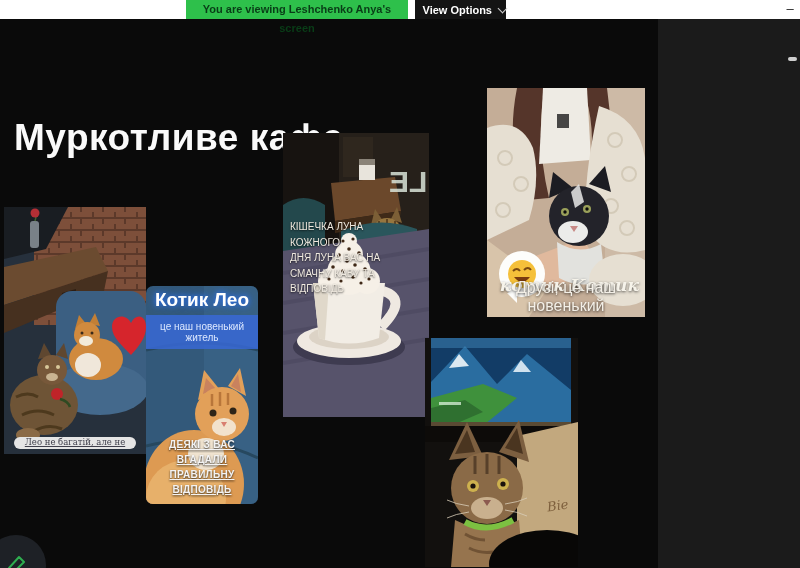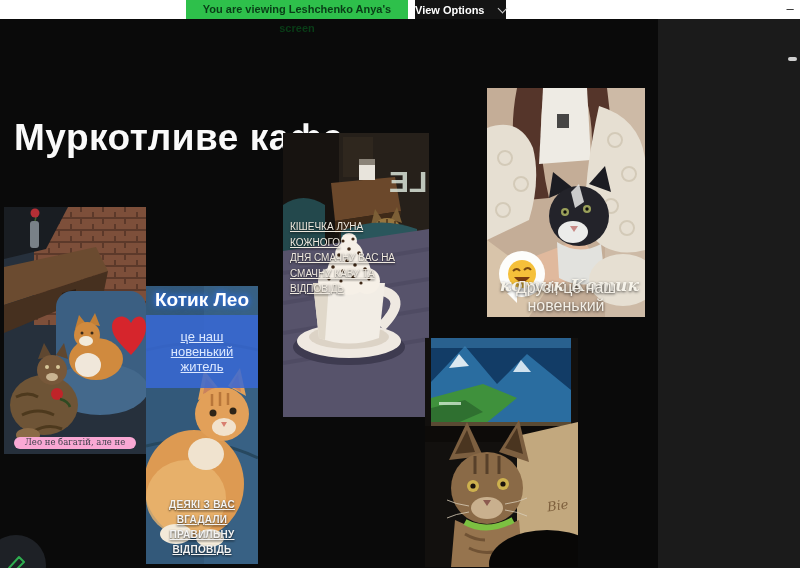--- a/index.html
+++ b/index.html
@@ -5,48 +5,48 @@
   html,body{margin:0;padding:0;background:#000;}
   #app{position:relative;width:800px;height:568px;overflow:hidden;background:#0b0b0b;
        font-family:"Liberation Sans",sans-serif;}
   .abs{position:absolute;}
 
   
   #topbar{left:0;top:0;width:800px;height:19px;background:#ffffff;z-index:50;}
   #share-banner{left:186px;top:0;width:222px;height:19px;background:#2ec04b;color:#093d17;
     font-size:11px;font-weight:bold;text-align:center;line-height:19px;}
   #view-options{left:415px;top:0;width:91px;height:19px;background:#141414;color:#fff;
-    font-size:11px;font-weight:bold;display:flex;align-items:center;justify-content:space-between;gap:7px;cursor:pointer;}
+    font-size:11px;font-weight:bold;display:flex;align-items:center;justify-content:flex-end;gap:7px;cursor:pointer;}
   .chev{width:6px;height:6px;border-right:1.5px solid #cfcfcf;border-bottom:1.5px solid #cfcfcf;
     transform:rotate(45deg);margin-top:-3px;}
   #minimize-btn{left:783px;top:2px;width:14px;height:15px;color:#222;font-size:13px;line-height:13px;text-align:center;}
 
   
   #main{left:0;top:19px;width:658px;height:549px;background:#0a0a0a;}
   #slide-title{left:14px;top:98px;color:#fafafa;font-size:37px;font-weight:600;letter-spacing:.5px;}
 
   .photo{overflow:hidden;}
   .photo svg{display:block;}
 
   
   #p1cap{left:0;right:0;bottom:5px;text-align:center;line-height:1.1;}
-  #p1cap span{display:inline-block;background:#f9a8d4;color:#40404c;font-family:"DejaVu Serif",serif;
-    font-size:8.5px;border-radius:7px;padding:1px 11px;}
+  #p1cap span{display:inline-block;background:#e5e5e5;color:#40404c;font-family:"DejaVu Serif",serif;
+    font-size:8.5px;border-radius:7px;padding:1px 11px;text-decoration:underline;}
 
   
   #p2title{left:0;right:0;top:3px;text-align:center;color:#fff;font-size:19px;font-weight:bold;
     text-shadow:0 0 5px #2f6fe0,0 0 9px #2f6fe0;}
   #p2sub{left:0;right:0;top:29px;text-align:center;}
-  #p2sub span{display:inline-block;background:rgba(56,104,213,.85);color:#dce8ff;font-size:13px;padding:14px 4px;text-decoration:underline;}
+  #p2sub span{display:inline-block;background:rgba(56,104,213,.85);color:#dce8ff;font-size:10px;padding:6px 4px;}
   #p2foot{left:0;right:0;bottom:7px;text-align:center;color:#f3f3f3;font-size:10px;font-weight:bold;
     line-height:1.5;letter-spacing:.3px;text-shadow:0 1px 2px rgba(0,0,0,.8);text-decoration:underline;}
 
   
   #p3text{left:7px;top:86px;width:110px;color:#efe9df;font-size:10px;line-height:1.55;
-    text-shadow:0 1px 2px rgba(0,0,0,.7);text-decoration:underline;}
+    text-shadow:0 1px 2px rgba(0,0,0,.7);}
   #p3sign{right:2px;top:32px;color:#d9e4d8;font-size:30px;font-weight:bold;transform:scaleX(-1);opacity:.85;}
 
   
   #p4name{right:6px;bottom:22px;color:#f6f3ea;font-family:"DejaVu Serif",serif;font-style:italic;
     font-size:17px;font-weight:bold;text-shadow:0 1px 3px rgba(0,0,0,.6);}
   #p4cap{left:0;right:0;bottom:2px;text-align:center;color:#f3efe7;font-size:16px;
     text-shadow:0 1px 3px rgba(0,0,0,.7);}
   #p4bubble{left:12px;top:163px;width:46px;height:46px;background:#fdfdfb;border-radius:50%;
     display:flex;align-items:center;justify-content:center;}
   #p4bubble:after{content:"";position:absolute;left:8px;bottom:-6px;width:0;height:0;
@@ -122,21 +122,21 @@
         <ellipse cx="48" cy="170" rx="6" ry="4" fill="#c9b492"></ellipse>
         <circle cx="53" cy="187" r="6" fill="#c02429"></circle>
         <path d="M56,192 q8,2 10,8" stroke="#2e4a22" stroke-width="2.5" fill="none"></path>
         <ellipse cx="24" cy="228" rx="12" ry="7" fill="#8a6a46"></ellipse>
       </svg>
       <div id="p1cap" class="abs">
         <span>Лео не багатій, але не</span><br>
       </div>
     </div>
 
-    <div class="photo abs" style="left:146px;top:267px;width:112px;height:278px;">
+    <div class="photo abs" style="left:146px;top:267px;width:112px;height:218px;border-radius:7px;">
       <svg width="112" height="278" viewBox="0 0 112 278">
         <rect width="112" height="278" fill="#33597a"></rect>
         <rect x="58" width="54" height="278" fill="#3c678c" opacity=".55"></rect>
         <path d="M0,64 Q56,50 112,64" stroke="#27485f" stroke-width="3" fill="none"></path>
         <path d="M0,160 Q56,146 112,172" stroke="#27485f" stroke-width="3" fill="none"></path>
         <ellipse cx="48" cy="198" rx="50" ry="54" fill="#dd9a52"></ellipse>
         <ellipse cx="40" cy="212" rx="40" ry="38" fill="#eab570" opacity=".8"></ellipse>
         <ellipse cx="30" cy="248" rx="16" ry="10" fill="#f3ead9"></ellipse>
         <ellipse cx="64" cy="252" rx="14" ry="9" fill="#f3ead9"></ellipse>
         <polygon points="52,114 58,84 74,104" fill="#e2a059"></polygon>
@@ -210,21 +210,21 @@
             <circle cx="70" cy="144" r="1.8"></circle>
             <circle cx="46" cy="146" r="1.6"></circle>
           <circle cx="86" cy="146" r="1.6"></circle>
             <circle cx="58" cy="148" r="1.6"></circle>
             <circle cx="78" cy="150" r="1.6"></circle>
         </g>
       </svg>
       <div id="p3sign" class="abs">LE</div>
       <div id="p3text" class="abs">
         <span>КІШЕЧКА ЛУНА КОЖНОГО</span><br>
-        <span>ДНЯ СМАЧНУ ВАС НА</span><br>
+        <span>ДНЯ ЛУНА ВАС НА</span><br>
         <span>СМАЧНУ КАВУ ТА</span><br>
         <span>ВІДПОВІДЬ</span>
       </div>
     </div>
 
     <div class="photo abs" style="left:487px;top:69px;width:158px;height:229px;">
       <svg width="158" height="229" viewBox="0 0 158 229">
         <rect width="158" height="229" fill="#c4ad97"></rect>
         <rect x="118" width="40" height="229" fill="#cdbaa6"></rect>
         <path d="M30,0 Q18,60 40,112 L62,110 Q48,50 58,0 Z" fill="#55352a"></path>

